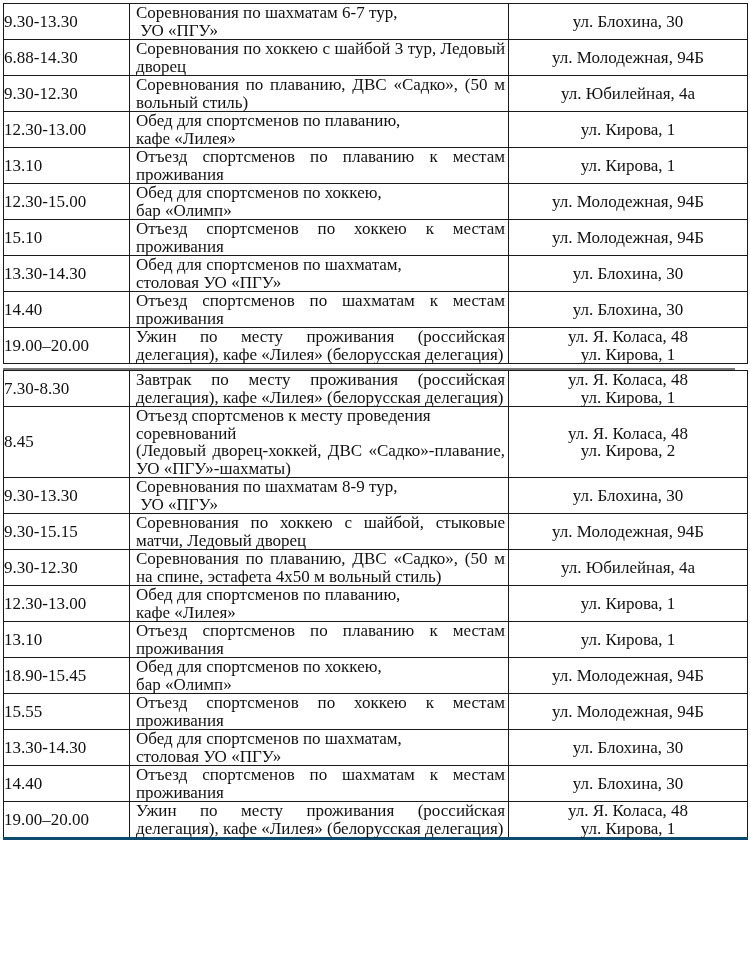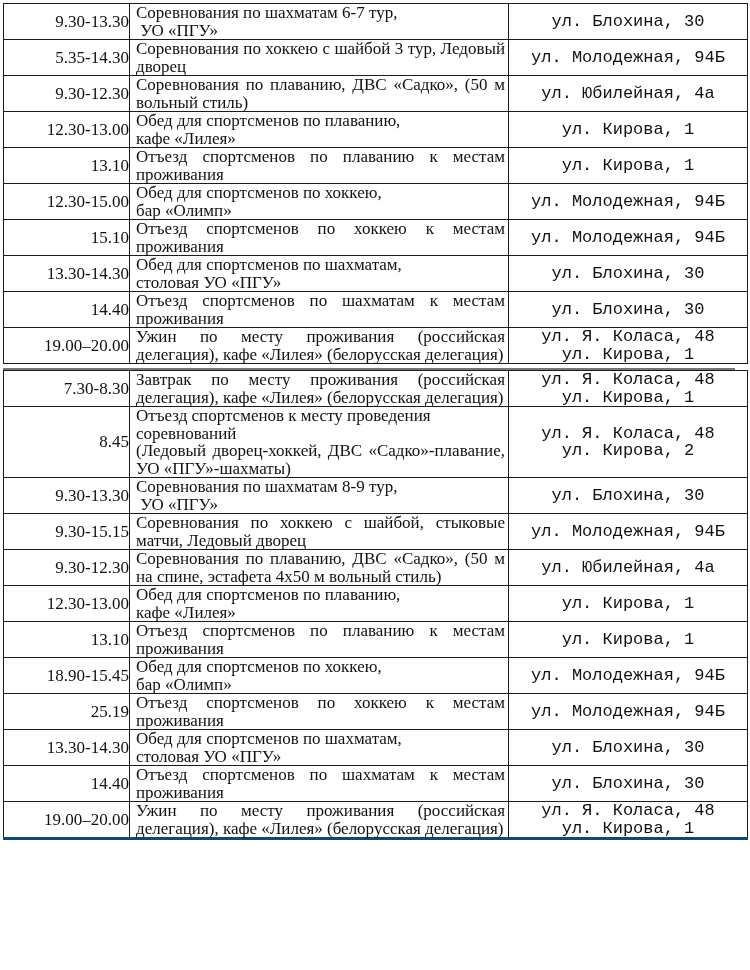--- a/index.html
+++ b/index.html
@@ -31,38 +31,37 @@
     line-height: 17.5px;
     color: #111111;
   }
   table.schedule td {
     border: 1px solid #1a1a1a;
     padding: 0;
     vertical-align: top;
   }
   table.schedule td.time {
     width: 125px;
-    text-align: right;
+    text-align: left;
     vertical-align: middle;
     white-space: pre-line;
   }
   table.schedule td.event {
     width: 369px;
     padding-left: 6px;
     padding-right: 3px;
     text-align: justify;
     white-space: pre-wrap;
     vertical-align: top;
   }
   table.schedule td.addr {
     width: 238px;
     text-align: center;
     vertical-align: middle;
     white-space: pre-line;
-    font-family: Liberation Mono, monospace;
   }
   table.schedule.thick-bottom {
     border-bottom: 3px solid #0c4a6e;
   }
   .day-heading {
     font-size: 18px;
     font-weight: bold;
     margin: 30px 0 31px 35px;
     color: #0d0d0d;
   }
@@ -75,21 +74,21 @@
   <div class="tbl-wrap1">
     <table class="schedule">
       <tbody>
           <tr>
             <td class="time">9.30-13.30</td>
             <td class="event">Соревнования по шахматам 6-7 тур,
  УО «ПГУ»</td>
             <td class="addr">ул. Блохина, 30</td>
           </tr>
           <tr>
-            <td class="time">5.35-14.30</td>
+            <td class="time">6.88-14.30</td>
             <td class="event">Соревнования по хоккею с шайбой 3 тур, Ледовый дворец</td>
             <td class="addr">ул. Молодежная, 94Б</td>
           </tr>
           <tr>
             <td class="time">9.30-12.30</td>
             <td class="event">Соревнования по плаванию, ДВС «Садко», (50 м вольный стиль)</td>
             <td class="addr">ул. Юбилейная, 4а</td>
           </tr>
           <tr>
             <td class="time">12.30-13.00</td>
@@ -178,21 +177,21 @@
           <td class="event">Отъезд спортсменов по плаванию к местам проживания</td>
           <td class="addr">ул. Кирова, 1</td>
         </tr>
         <tr>
           <td class="time">18.90-15.45</td>
           <td class="event">Обед для спортсменов по хоккею,
 бар «Олимп»</td>
           <td class="addr">ул. Молодежная, 94Б</td>
         </tr>
         <tr>
-          <td class="time">25.19</td>
+          <td class="time">15.55</td>
           <td class="event">Отъезд спортсменов по хоккею к местам проживания</td>
           <td class="addr">ул. Молодежная, 94Б</td>
         </tr>
         <tr>
           <td class="time">13.30-14.30</td>
           <td class="event">Обед для спортсменов по шахматам,
 столовая УО «ПГУ»</td>
           <td class="addr">ул. Блохина, 30</td>
         </tr>
         <tr>

